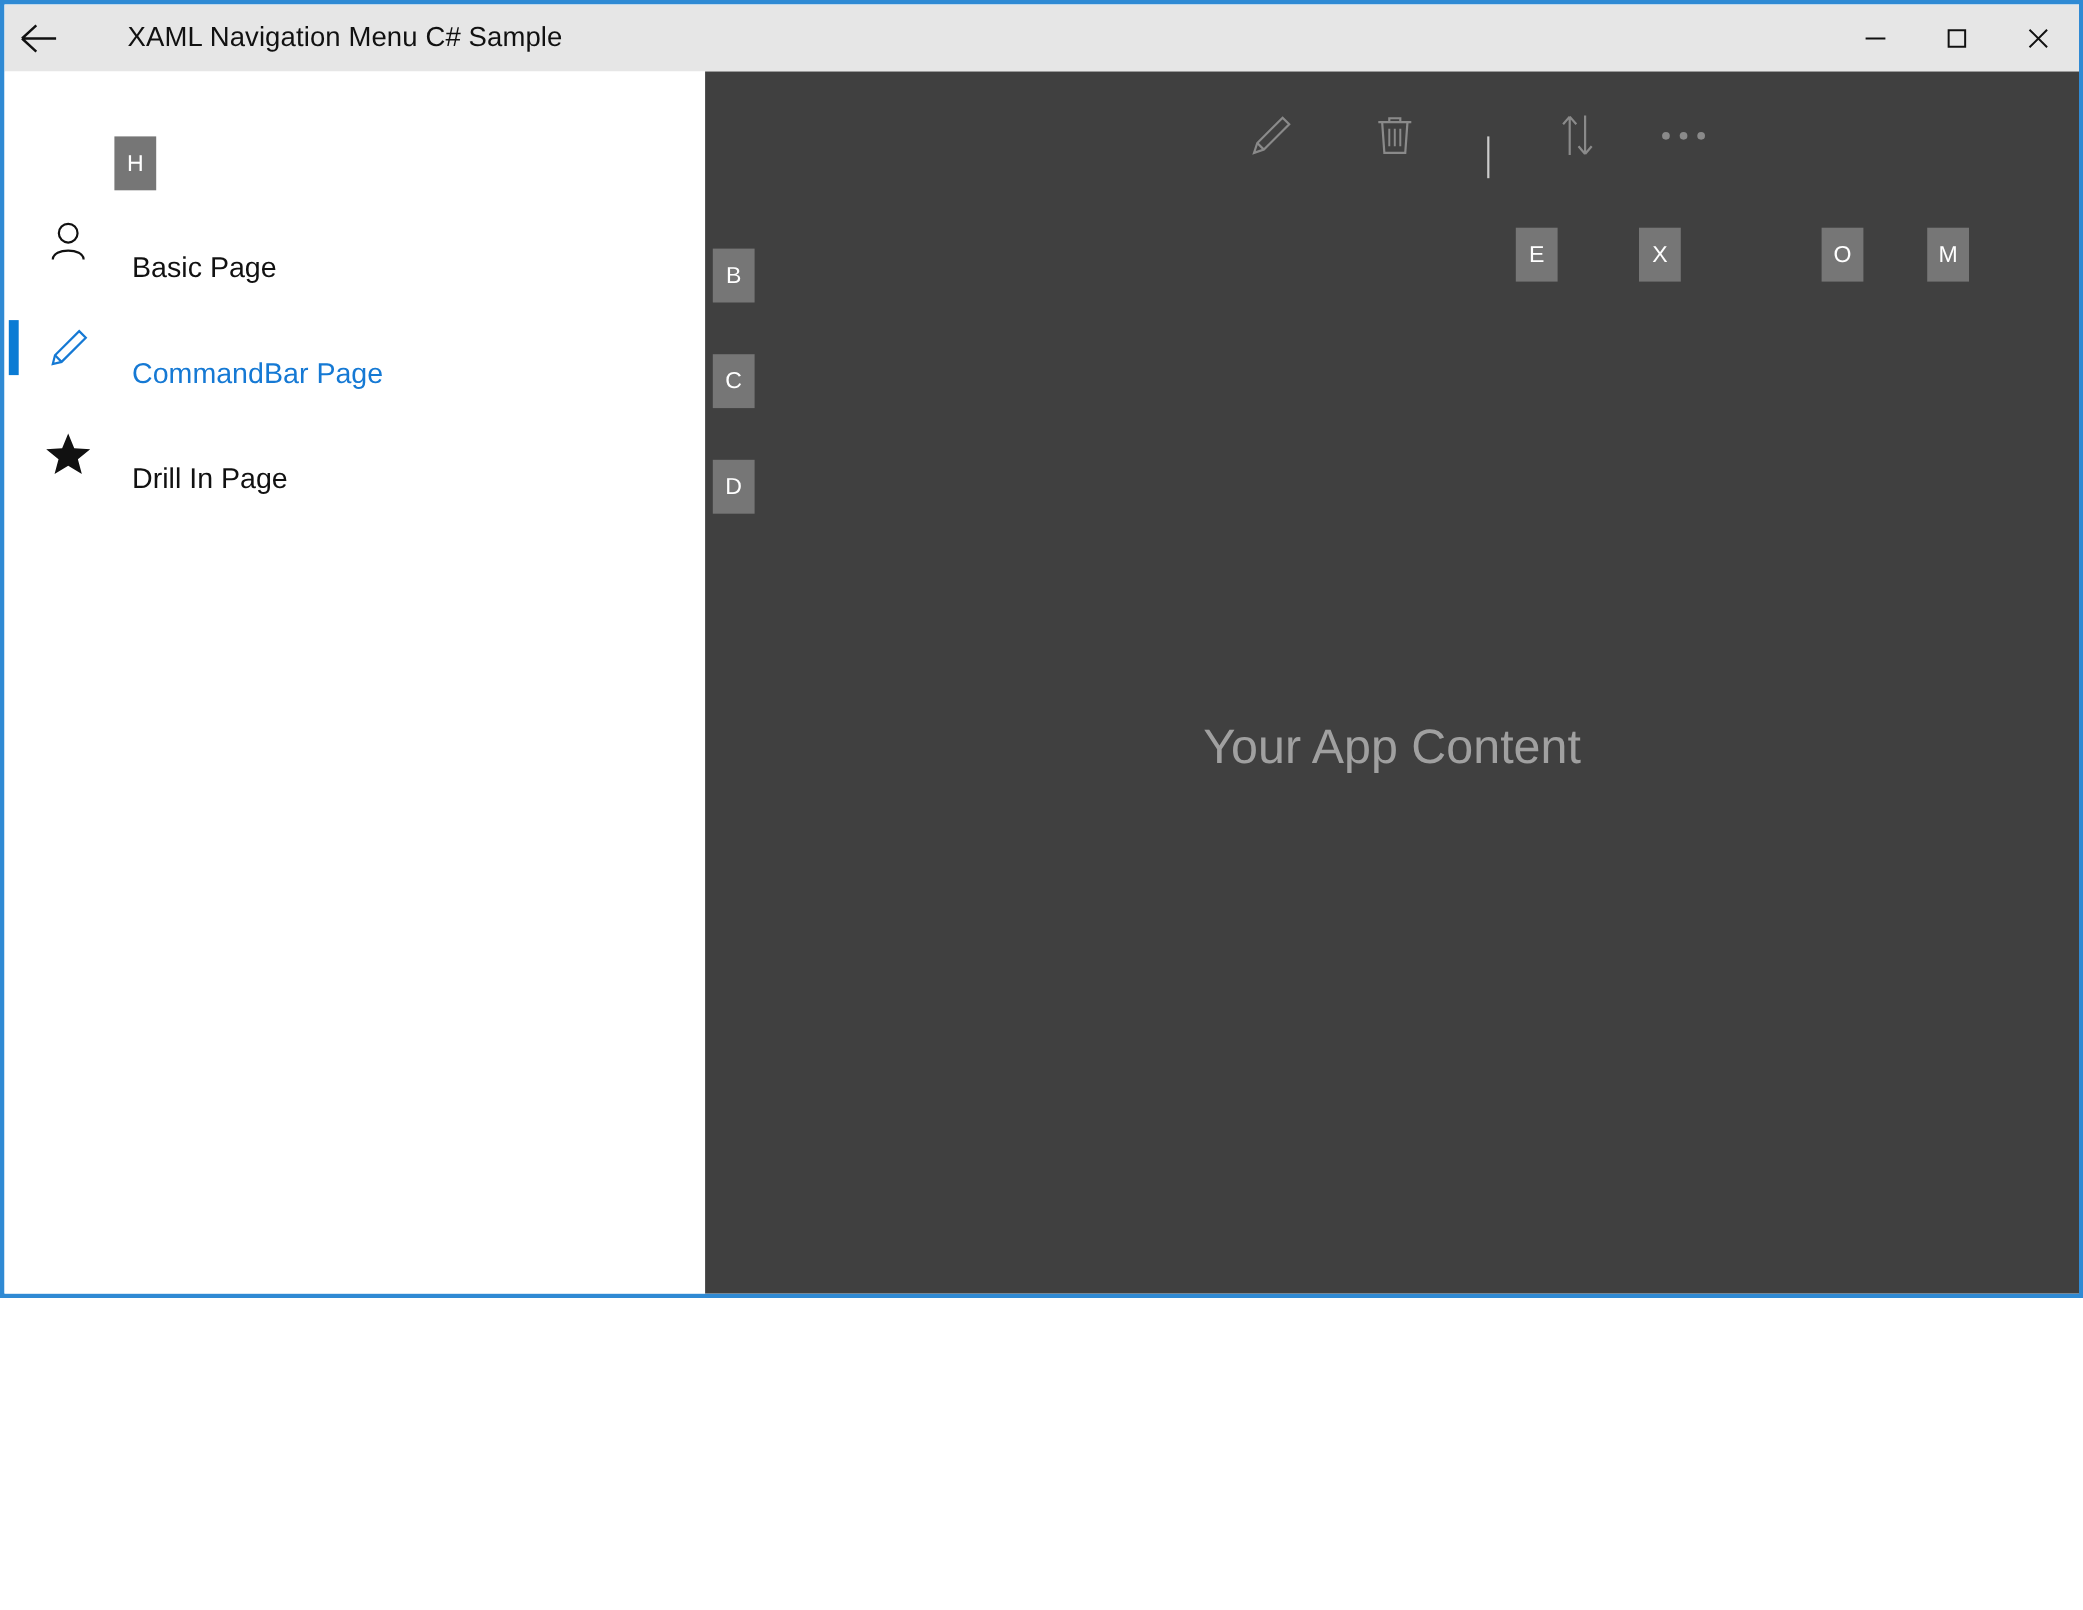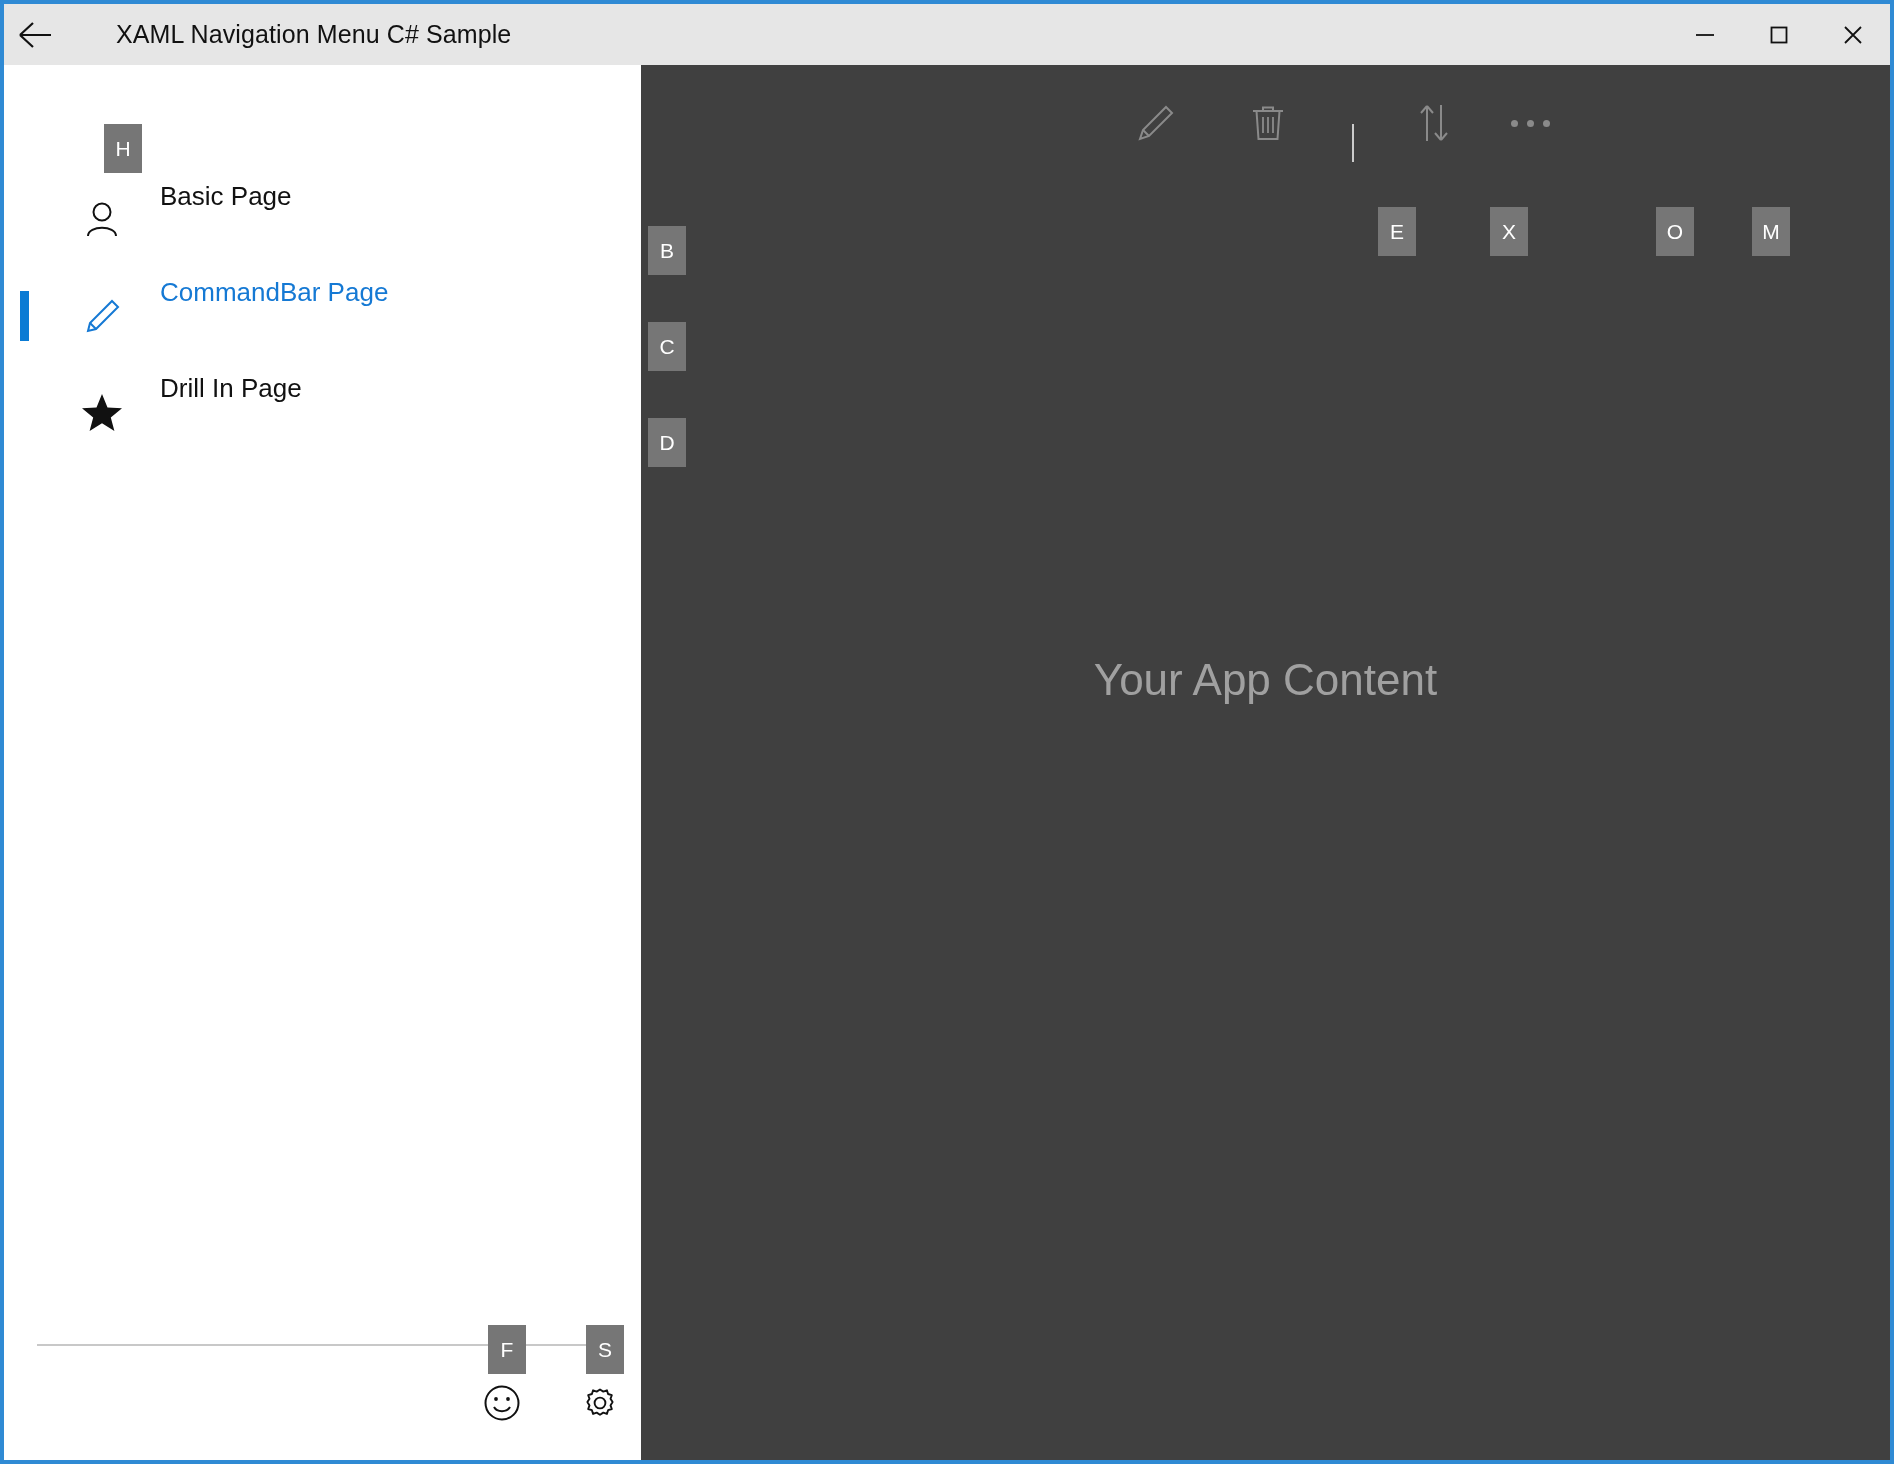--- a/index.html
+++ b/index.html
@@ -12,21 +12,21 @@
     height: 1464px;
     font-family: "Liberation Sans", sans-serif;
     overflow: hidden;
   }
 
   
   #window {
     position: absolute;
     left: 0; top: 0;
     width: 1894px;
-    height: 1464px;
+    height: 1180px;
     box-sizing: border-box;
     border: 4px solid #2f8ad4;
     background: #ffffff;
     overflow: hidden;
   }
 
   
   #titlebar {
     position: absolute;
     left: 0; top: 0;
@@ -110,26 +110,25 @@
   }
   #hamburger-button .bar {
     height: 3px;
     background: #000000;
     margin: 7px 0;
   }
 
   
   .nav-item {
     position: absolute;
-    left: 12px;
+    left: 0;
     width: 637px;
     height: 78px;
     display: flex;
-    align-items: flex-start;
-    padding-left: 28px;
+    align-items: flex-end;
   }
   .nav-accent {
     position: absolute;
     left: 4px;
     top: 14px;
     width: 9px;
     height: 50px;
     background: #0a7bd4;
   }
   .nav-icon {

